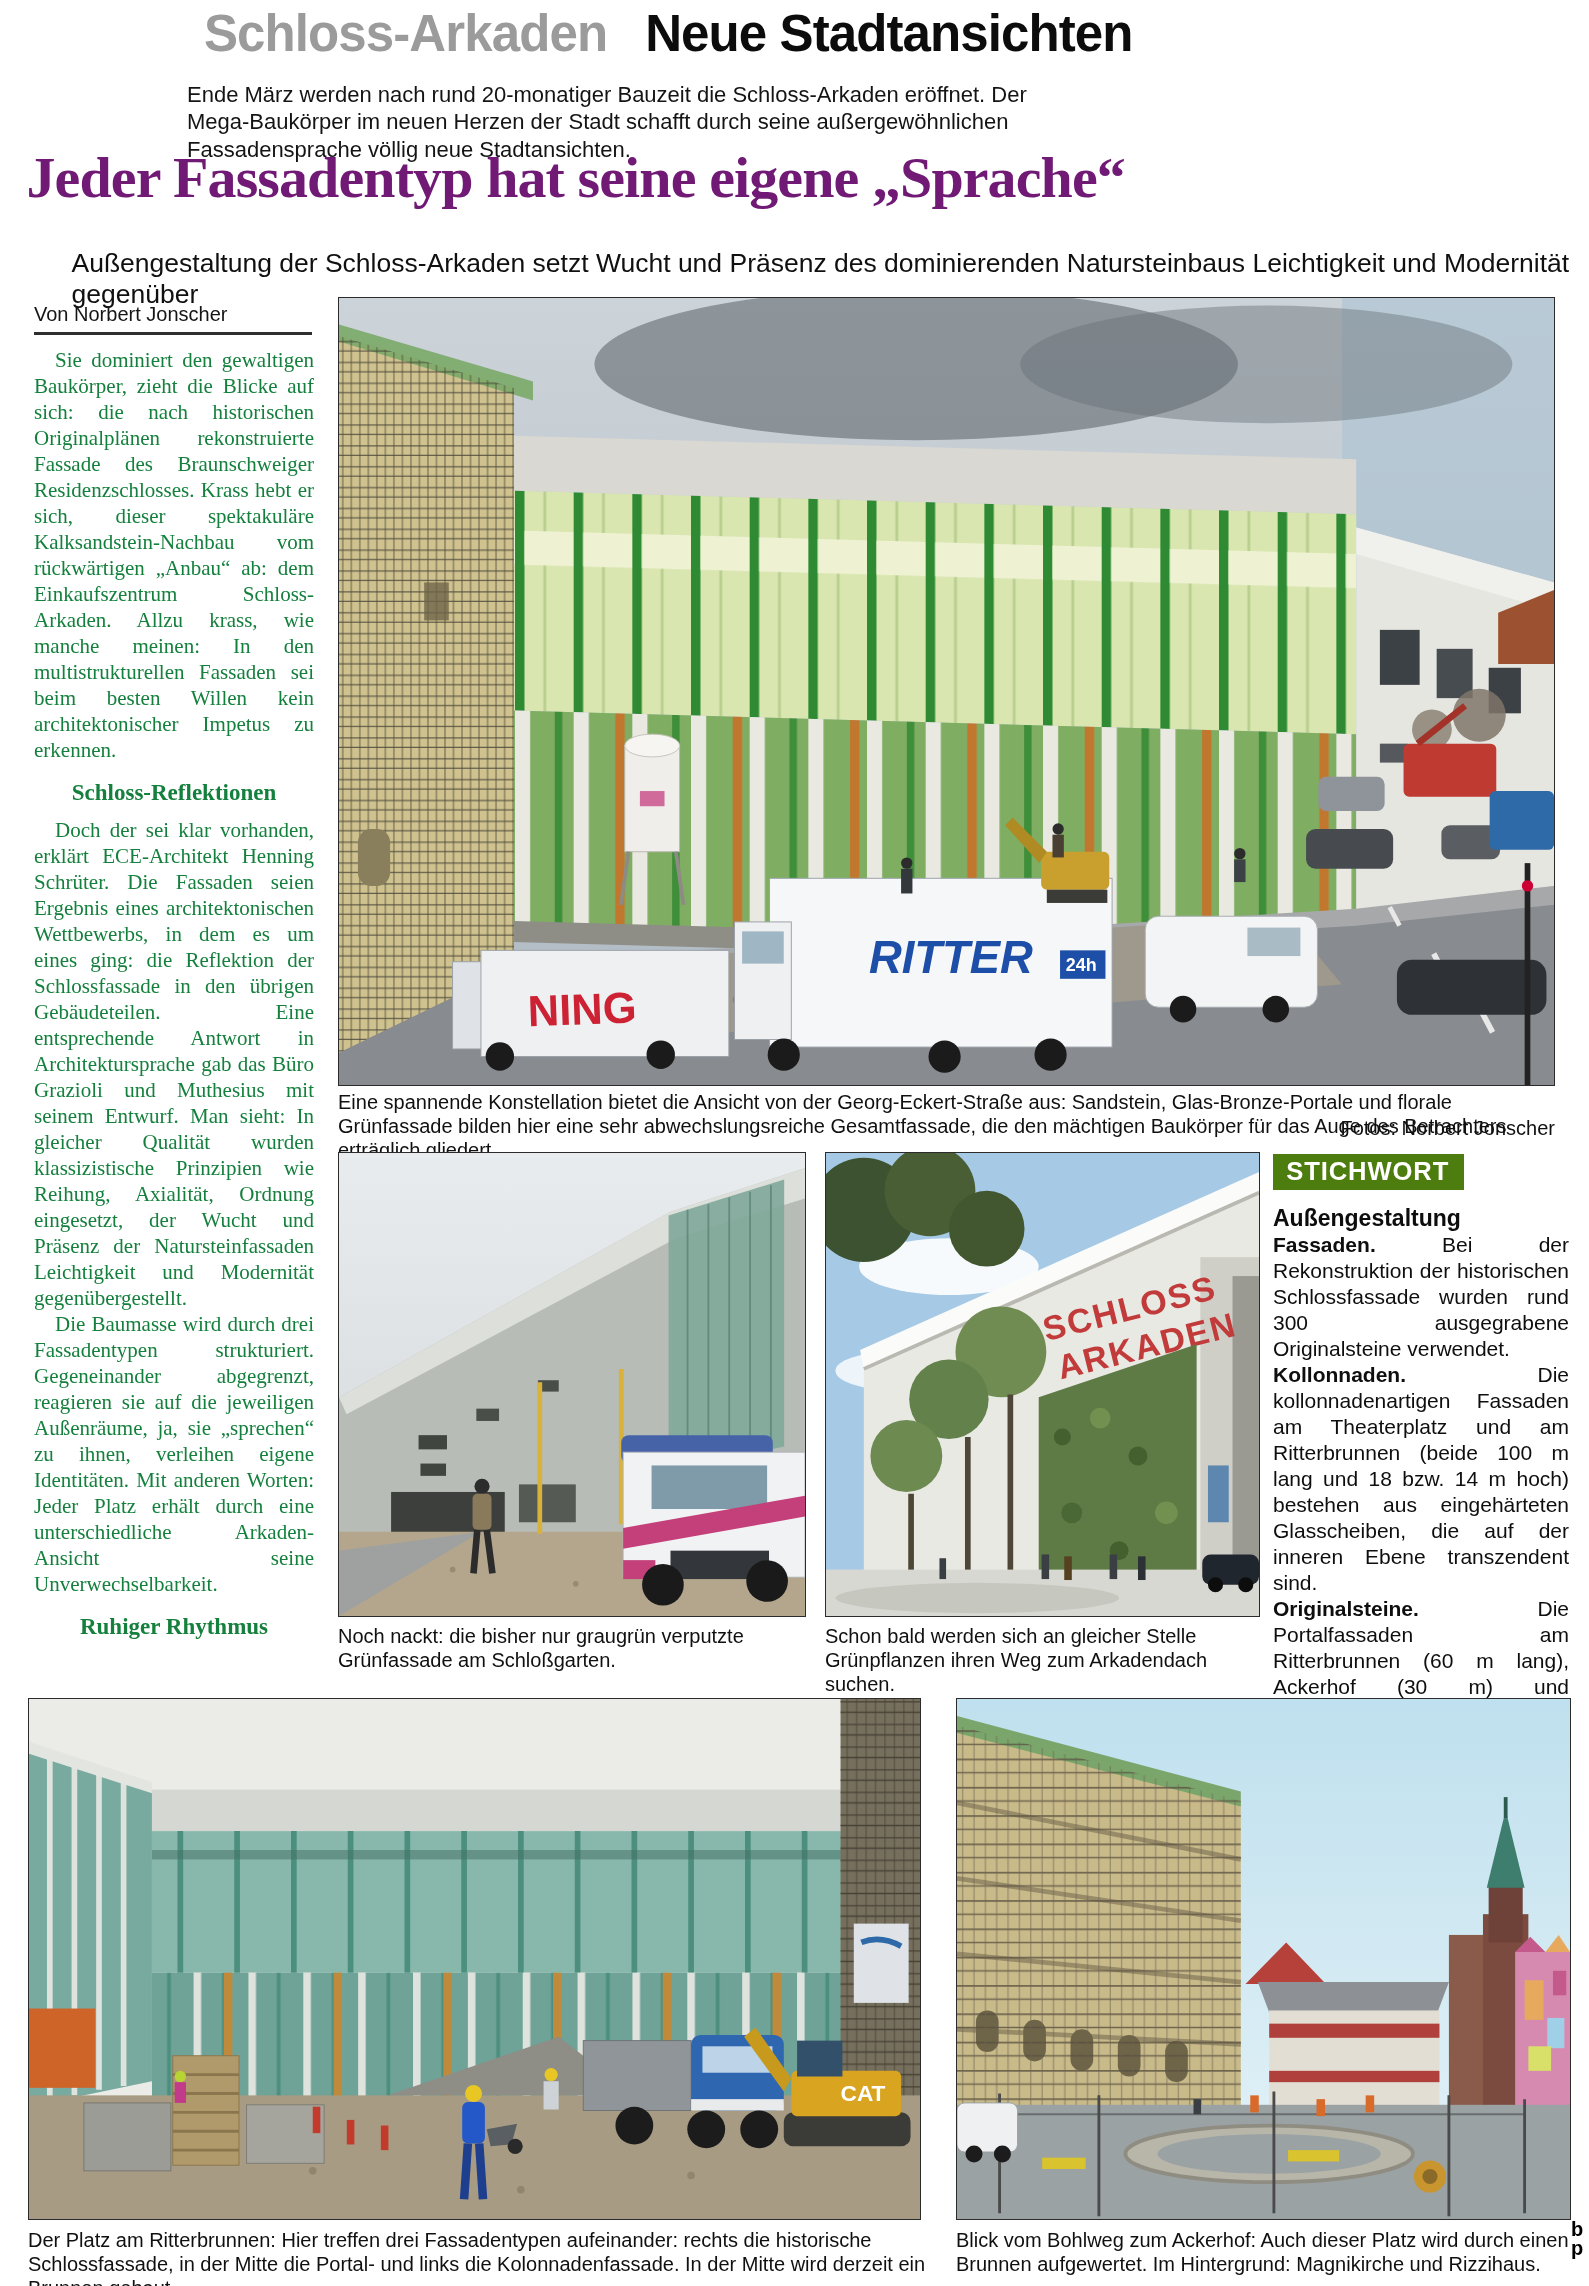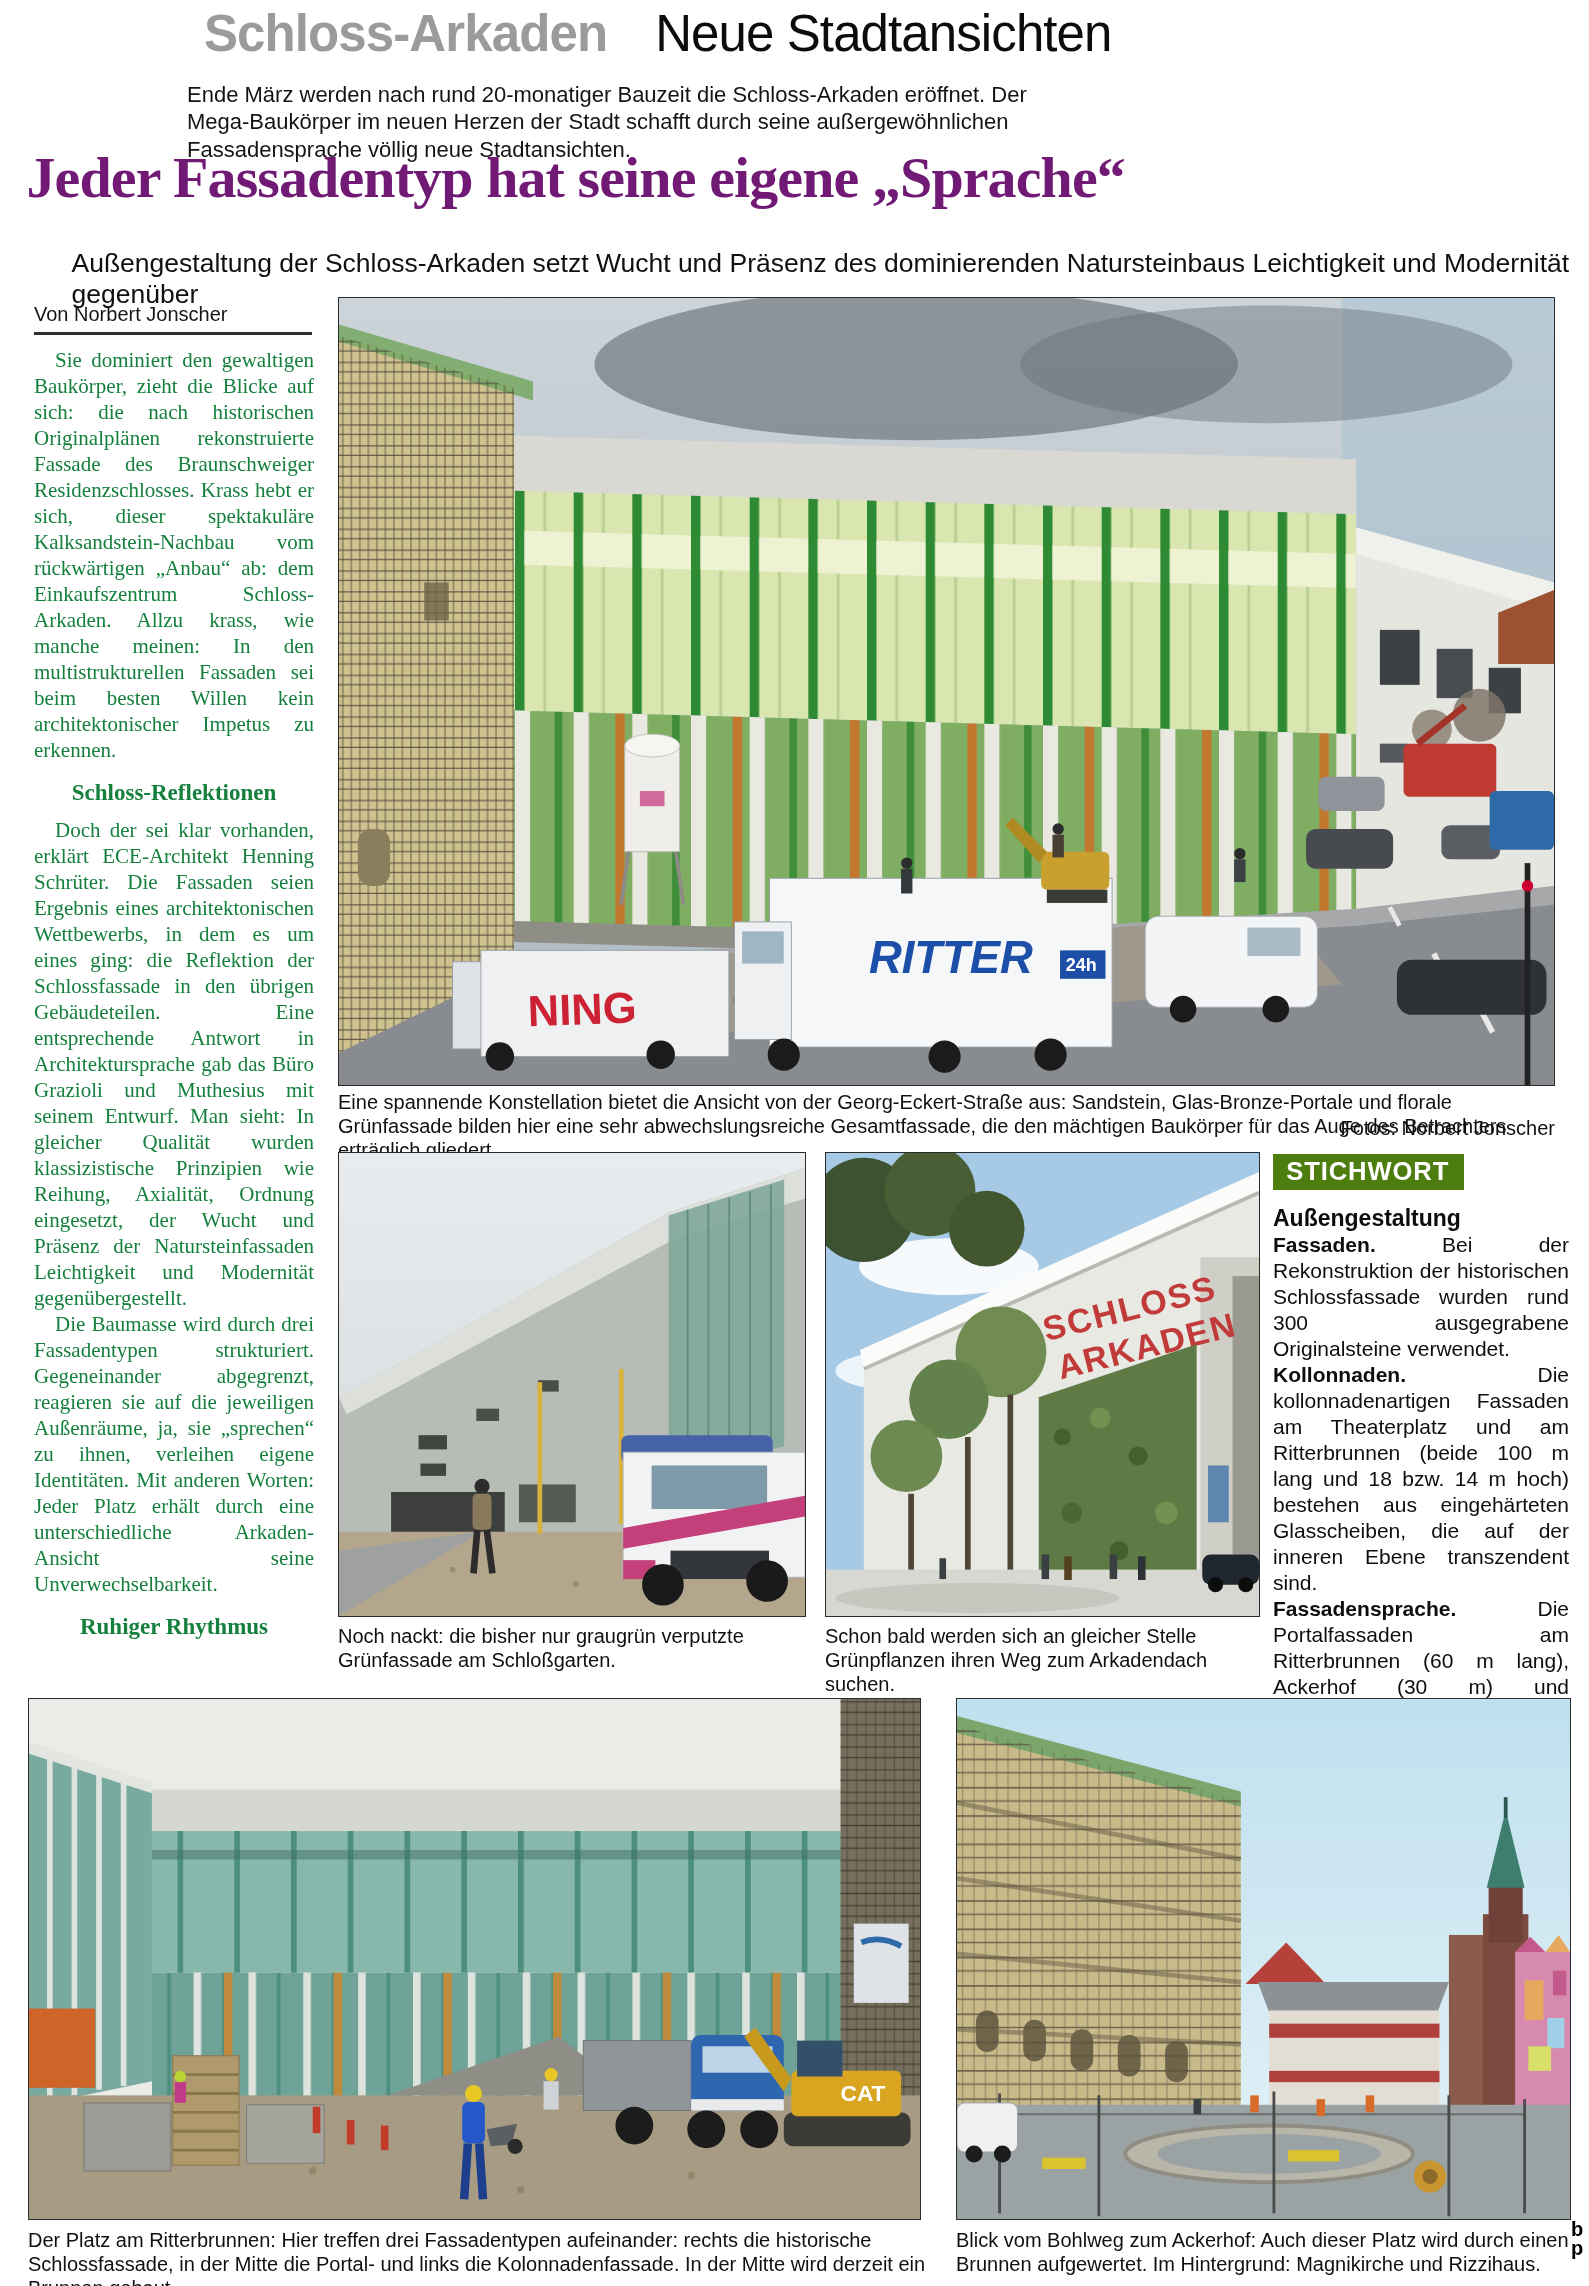--- a/index.html
+++ b/index.html
@@ -5,21 +5,21 @@
   html,body{margin:0;padding:0;}
   body{
     width:1590px;height:2286px;position:relative;background:#ffffff;
     font-family:"Liberation Sans",sans-serif;color:#111;
     overflow:hidden;
   }
   .abs{position:absolute;}
   
   .masthead{left:204px;top:3.8px;display:flex;gap:38px;align-items:baseline;white-space:nowrap;}
   .brand{font-size:51px;font-weight:700;color:#9b9b9b;letter-spacing:-0.9px;}
-  .kicker{font-size:51px;font-weight:400;color:#0c0c0c;letter-spacing:-0.9px;margin-left:10px;}
+  .kicker{font-size:51px;font-weight:700;color:#0c0c0c;letter-spacing:-0.9px;}
   .intro{left:187px;top:81px;width:899px;font-size:22px;line-height:27.4px;color:#141414;}
   
   .headline{left:26.5px;top:144px;width:1543px;font-family:"Liberation Serif",serif;
     font-weight:700;font-size:58px;letter-spacing:-0.9px;color:#701a75;white-space:nowrap;}
   .subheadline{left:26.5px;top:248px;width:1543px;font-size:26.5px;color:#101010;margin-left:45px;}
   .byline{left:34px;top:303px;font-size:20px;color:#151515;}
   .byline-rule{left:34px;top:332px;width:278px;height:2.8px;background:#2e2e2e;}
   
   .column{left:34px;top:347px;width:280px;height:1308px;overflow:hidden;
     font-family:"Liberation Serif",serif;font-size:21px;line-height:26px;
@@ -297,21 +297,21 @@
     </g>
   </svg>
 </div>
 <div class="cap" style="left:825px;top:1624px;width:445px;">Schon bald werden sich an gleicher Stelle Grünpflanzen ihren Weg zum Arkadendach suchen.</div>
 
 <div class="abs sidebar">
   <div class="stichwort-box">STICHWORT</div>
   <h4>Außengestaltung</h4>
   <p><b>Fassaden.</b> <span>Bei der Rekonstruktion der historischen Schlossfassade wurden rund 300 ausgegrabene Originalsteine verwendet.</span></p>
   <p><b>Kollonnaden.</b> <span>Die kollonnadenartigen Fassaden am Theaterplatz und am Ritterbrunnen (beide 100 m lang und 18 bzw. 14 m hoch) bestehen aus eingehärteten Glasscheiben, die auf der inneren Ebene transzendent sind.</span></p>
-  <p><b>Fassadensprache.</b> <span>Die Portalfassaden am Ritterbrunnen (60 m lang), Ackerhof (30 m) und Nicolaiplatz (60 m) sind knapp 20 Meter hoch und bestehen aus bedruckten Gläsern mit Laibungen aus Bronze (unten) und goldenen Screens hinter transparenten Gläsern (oben).</span></p>
+  <p><b>Originalsteine.</b> <span>Die Portalfassaden am Ritterbrunnen (60 m lang), Ackerhof (30 m) und Nicolaiplatz (60 m) sind knapp 20 Meter hoch und bestehen aus bedruckten Gläsern mit Laibungen aus Bronze (unten) und goldenen Screens hinter transparenten Gläsern (oben).</span></p>
   <p><b>Grünfassaden.</b> <span>Vor graugrünem Putz werden an den Grünfassaden (Gerorg-Eckert-Straße, Schloßgarten), abgestimmt auf die jeweilige Himmelsrichtung, in Wuchs und Blüte verschiedenartige Pflanzen emporranken.</span></p>
 </div>
 
 <div class="photo" style="left:28px;top:1698px;width:891px;height:520px;text-align:center;">
   <svg viewBox="0 0 942 551" preserveAspectRatio="none">
     <defs>
       <pattern id="c-mull" width="58" height="300" patternUnits="userSpaceOnUse">
         <rect width="58" height="300" fill="#6fa397"></rect>
         <rect width="8" height="300" fill="#dfe3dd"></rect>
         <rect x="30" width="4" height="300" fill="#4c8f7e"></rect>

